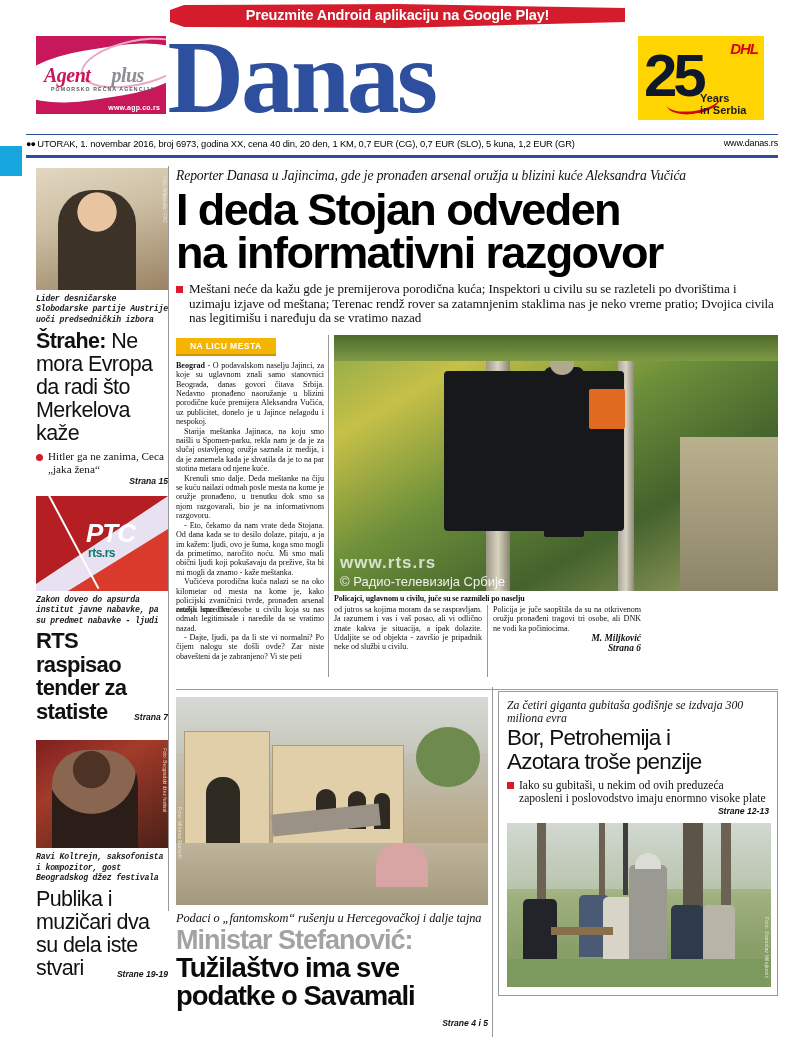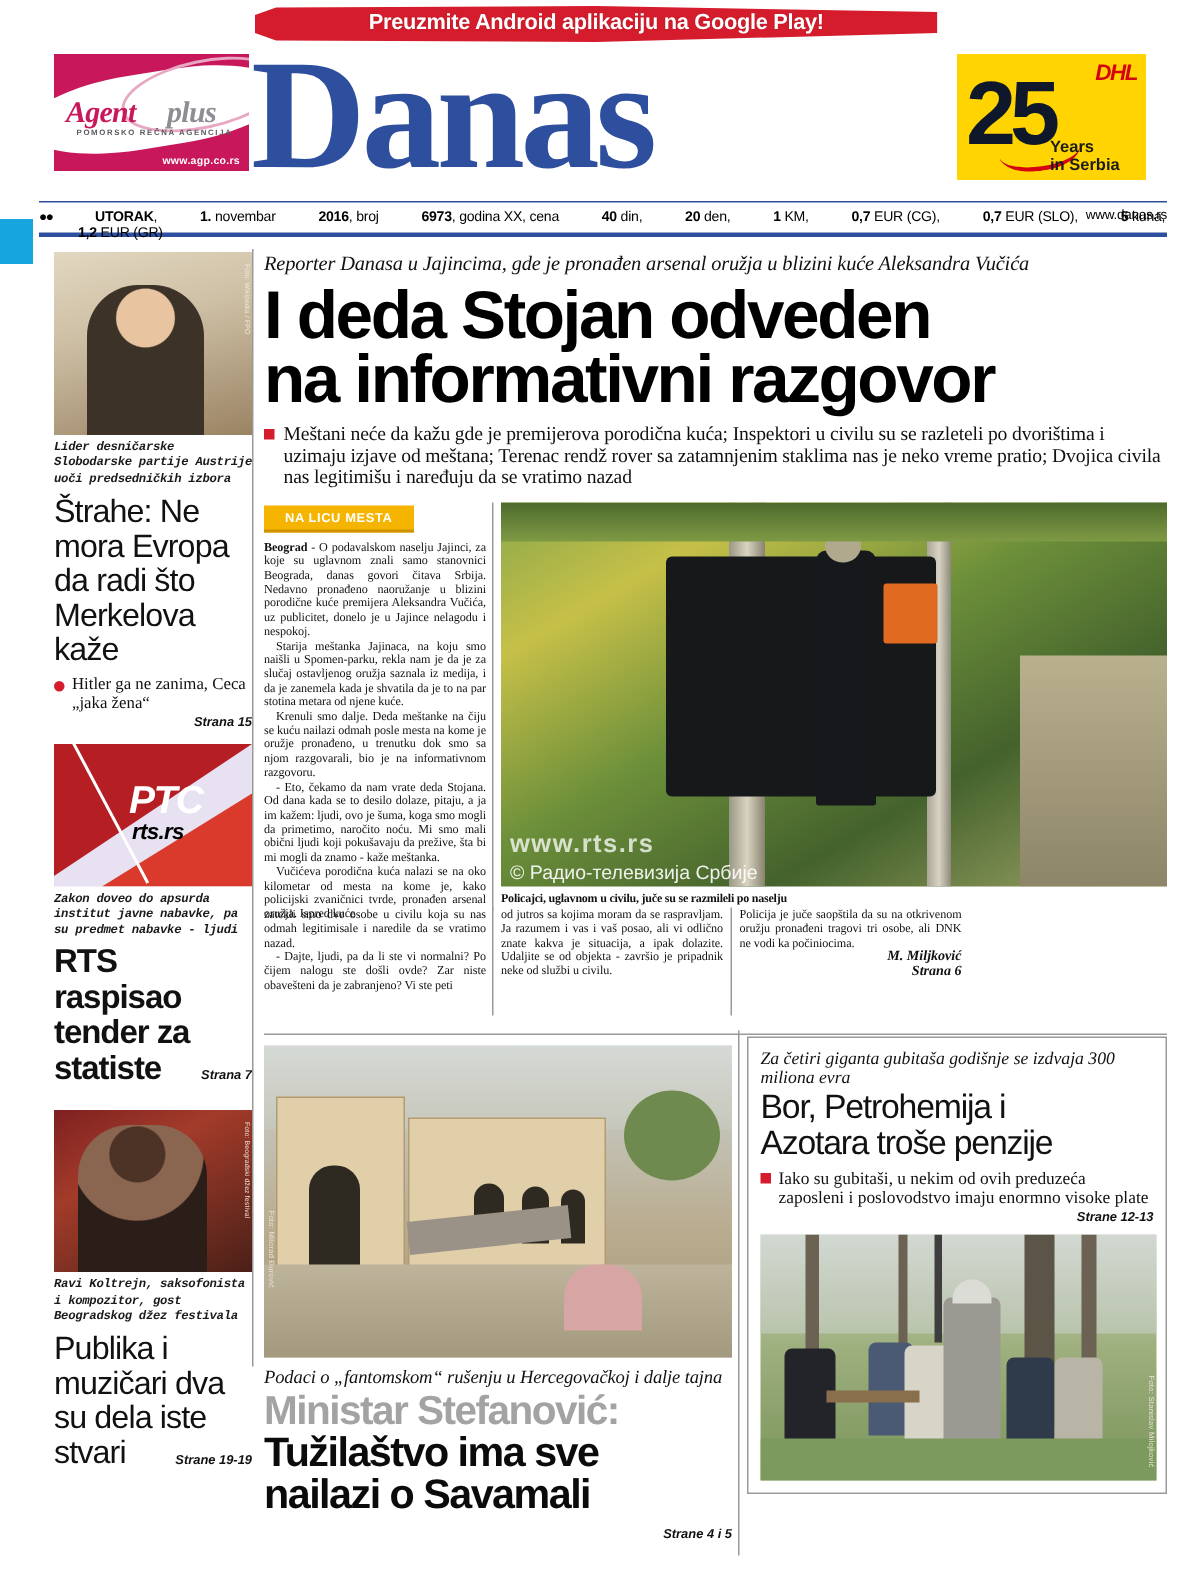--- a/index.html
+++ b/index.html
@@ -102,21 +102,21 @@
   }
 
   
   .dateline-wrap { position: absolute; left: 26px; top: 134px; width: 752px; }
   .dateline-rule-top { width: 752px; height: 1px; background: #2e4e9e; }
   .dateline {
     position: relative; height: 20px; padding-top: 3px;
     font-family: "Liberation Sans", sans-serif; font-size: 9.4px; color: #000;
     letter-spacing: -0.15px;
   }
-  .dateline b { font-weight: bold; margin-left: 26px; }
+  .dateline b { font-weight: normal; }
   .dateline .dots { color:#000; letter-spacing:-1px; font-size:9px; }
   .dateline .site { position: absolute; right: 0; top: 3px; font-size: 9px; }
   .dateline-rule-bot { width: 752px; height: 2.5px; background: #2e4e9e; }
 
   
   .left-col { position: absolute; left: 36px; top: 168px; width: 132px; }
   .lc-photo { width: 132px; position: relative; background:#c9bda9; }
   .lc-photo.p1 { height: 122px; background: linear-gradient(165deg,#e2d7c1 0%,#cdbfa4 40%,#9a8363 100%); }
   .lc-photo.p3 { height: 108px; background: linear-gradient(150deg,#7e2020 0%,#a33b2a 35%,#4a2018 100%); }
   .photo-person {
@@ -135,21 +135,21 @@
   .lc-caption {
     font-family: Liberation Mono, monospace; font-size: 8.2px;
     font-weight: bold; font-style: italic; line-height: 10.4px;
     color: #1a1a1a; padding-top: 4px; letter-spacing: -0.2px;
   }
   .lc-head-sans {
     font-family: "Liberation Sans", sans-serif;
     font-size: 21.5px; line-height: 23px; color:#111;
     letter-spacing: -0.6px; padding-top: 5px;
   }
-  .lc-head-sans b { font-weight: normal; }
+  .lc-head-sans b { font-weight: bold; }
   .lc-head-bold {
     font-family: "Liberation Sans", sans-serif; font-weight: bold;
     font-size: 22px; line-height: 23.5px; color:#111; letter-spacing:-0.7px;
   }
   .lc-bullets {
     position: relative; font-family: "Liberation Serif", serif;
     font-size: 11.2px; line-height: 12.6px; padding-left: 12px; padding-top: 5px;
     color: #111;
   }
   .dot-red {
@@ -176,21 +176,21 @@
     border-right: 100px solid #d93a2b; border-top: 62px solid transparent;
   }
   .rts-letters {
     position: absolute; left: 50px; top: 22px;
     font-family: "Liberation Sans", sans-serif; font-weight: bold;
     font-style: italic; font-size: 26px; color: #fff; letter-spacing:-1px;
   }
   .rts-url {
     position: absolute; left: 52px; top: 50px;
     font-family: "Liberation Sans", sans-serif; font-weight: bold;
-    font-size: 15px; color: #000000; letter-spacing:-0.5px;font-style:italic;
+    font-size: 12px; color: #0f766e; letter-spacing:-0.5px;
   }
   .rts-slash {
     position:absolute; left:10px; top:-4px; width:2px; height:110px;
     background:#fff; transform: rotate(-28deg); transform-origin: top left;
   }
 
   
   .main { position: absolute; left: 176px; top: 168px; width: 602px; }
   .vrule {
     position: absolute; background: #9a9a9a; width: 1px;
@@ -496,21 +496,21 @@
         <div style="position:absolute;left:0;bottom:0;width:100%;height:62px;background:linear-gradient(180deg,#bdb49b,#a2997e);"></div>
         <div style="position:absolute;left:200px;bottom:18px;width:52px;height:44px;background:#d8a5a5;border-radius:22px 22px 0 0;"></div>
         <div style="position:absolute;left:240px;top:30px;width:64px;height:60px;background:#6e8a4e;border-radius:50%;"></div>
         <div class="side-credit light" style="left:1px;top:110px;height:86px;">Foto: Milorad Đurović</div>
       </div>
 
       <div style="position:absolute;left:0;top:214px;width:312px;">
         <div class="bot-kicker">Podaci o „fantomskom“ rušenju u Hercegovačkoj i dalje tajna</div>
         <div class="bot-head-gray">Ministar Stefanović:</div>
         <div class="bot-head-black">Tužilaštvo ima sve</div>
-        <div class="bot-head-black">nailazi o Savamali</div>
+        <div class="bot-head-black">podatke o Savamali</div>
         <div style="text-align:right;margin-top:1px"><span class="strana">Strane 4 i 5</span></div>
       </div>
 
       <div class="vrule" style="left:316px;top:-10px;height:350px;"></div>
 
       <div style="position:absolute;left:322px;top:-6px;width:280px;border:1px solid #9a9a9a;padding:7px 8px 8px 8px;background:#fff;">
         <div class="br-kicker">Za četiri giganta gubitaša godišnje se izdvaja 300 miliona evra</div>
         <div class="br-head">Bor, Petrohemija i</div>
         <div class="br-head">Azotara troše penzije</div>
         <div class="br-bullets">

